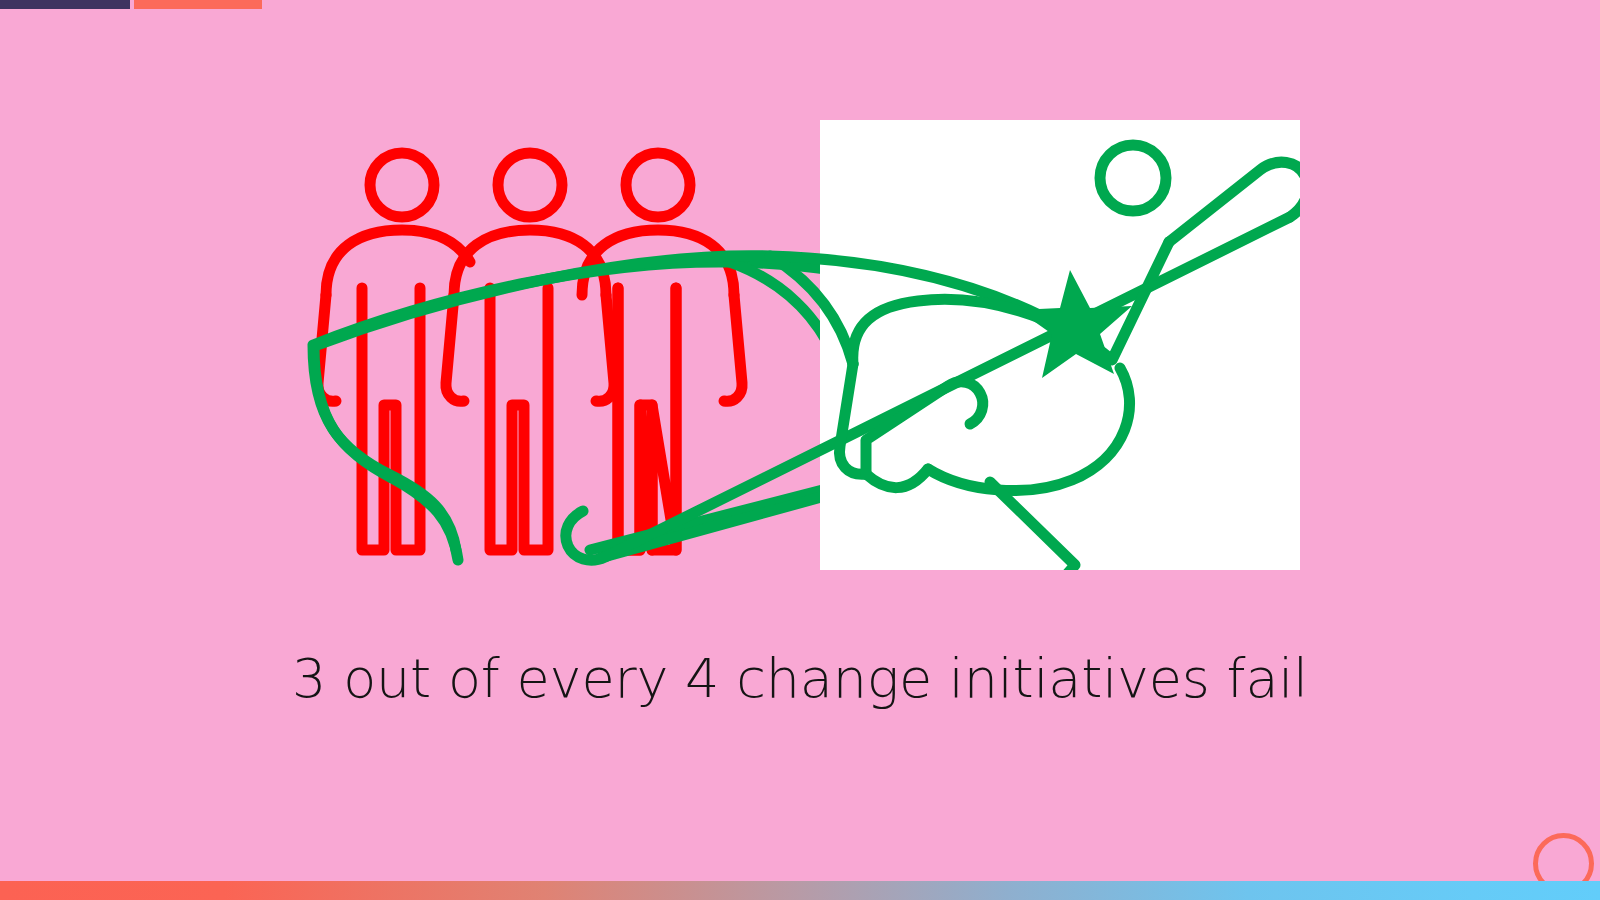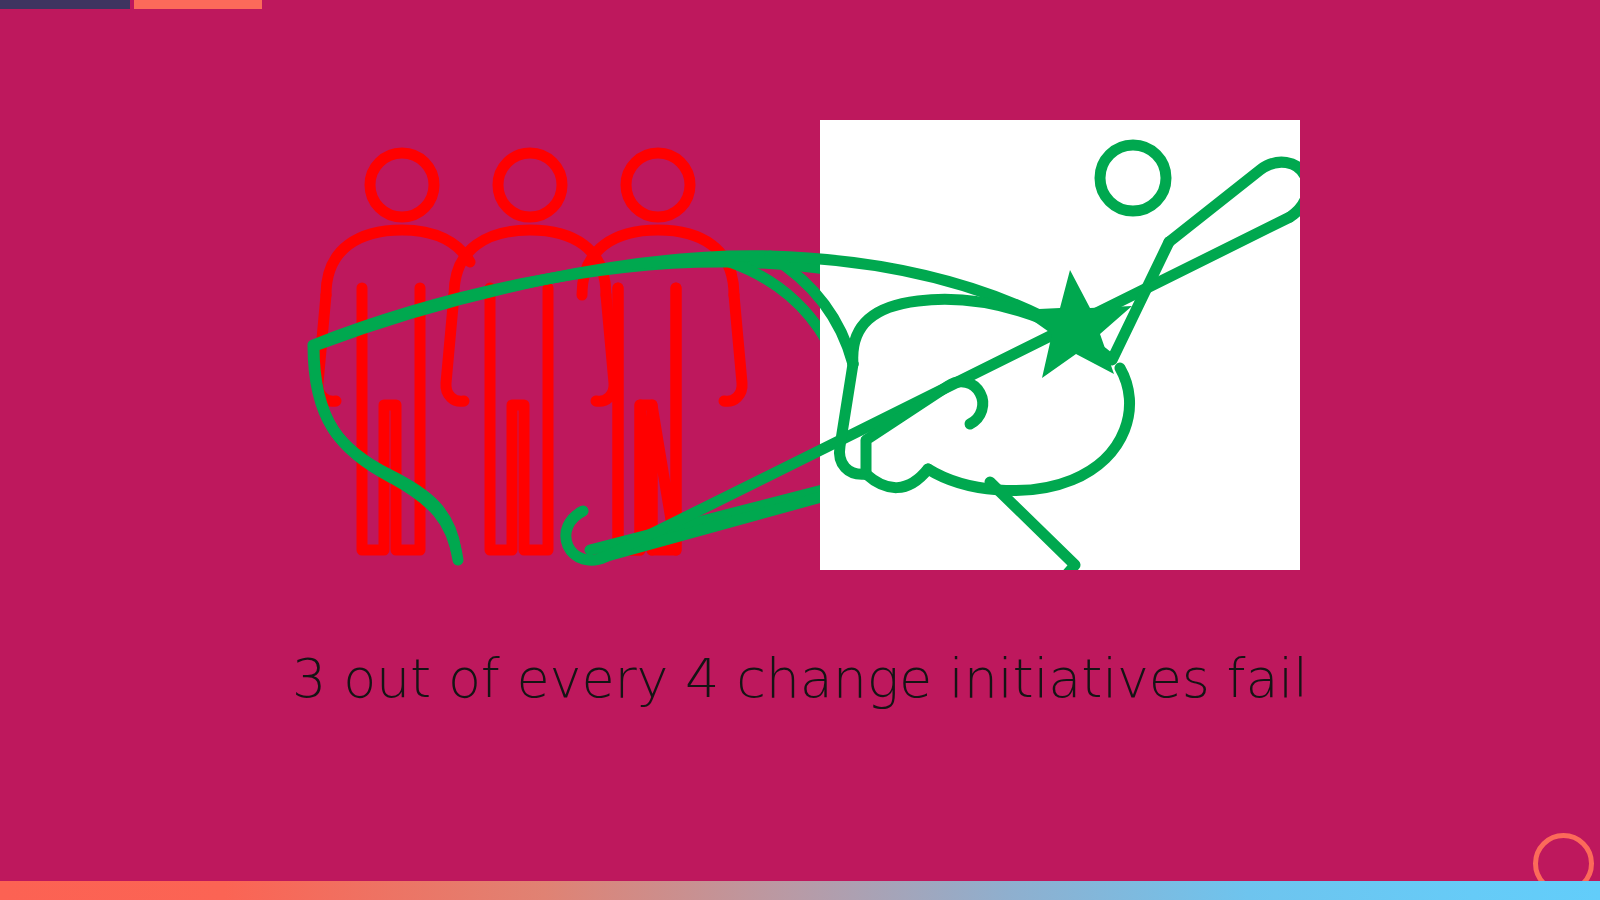--- a/index.html
+++ b/index.html
@@ -13,21 +13,21 @@
     width: 1600px;
     height: 900px;
     overflow: hidden;
     font-family: "Liberation Sans", "DejaVu Sans", sans-serif;
     position: relative;
   }
 
   .slide {
     position: absolute;
     inset: 0;
-    background: #be185d;
+    background: #f9a8d4;
     overflow: hidden;
     padding-left: 48px;
   }
 
   
   .top-bar-purple {
     position: absolute;
     left: 0;
     top: 0;
     width: 130px;

